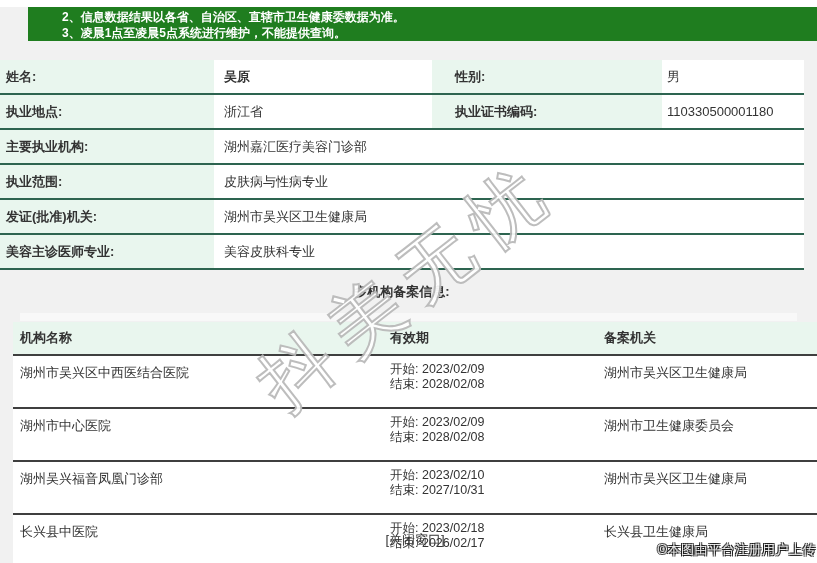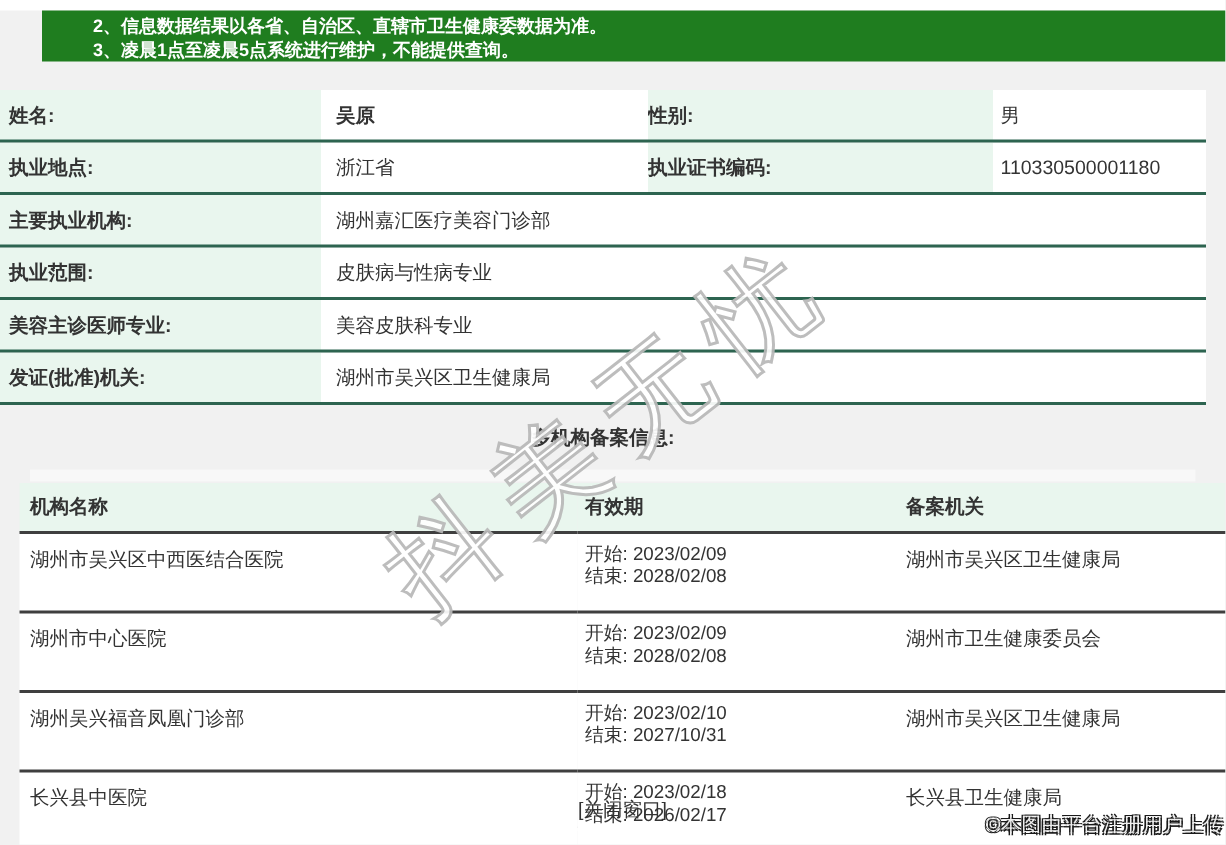--- a/index.html
+++ b/index.html
@@ -17,21 +17,21 @@
     line-height:16px;padding-top:2px;box-sizing:border-box;padding-left:34px;
   }
   
   table{border-collapse:collapse;table-layout:fixed;}
   .info-table{position:absolute;left:0;top:60px;width:804px;z-index:1;}
   .info-table td{
     height:31px;font-size:13px;vertical-align:middle;
     border-bottom:2px solid #2d6450;background:#ffffff;overflow:hidden;white-space:nowrap;
   }
   .info-table td.lbl{background:#e9f6ee;font-weight:bold;padding-left:6px;}
-  .info-table td.lbl.c3{padding-left:0;}
+  .info-table td.lbl.c3{padding-left:23px;}
   .info-table td.val{padding-left:10px;}
   .info-table td.val.c4{padding-left:5px;}
   .info-table td.val.bold{font-weight:bold;}
   
   .section-title{
     position:absolute;left:0;top:283px;width:804px;text-align:center;
     font-size:13px;font-weight:bold;z-index:1;
   }
   .pre-table-strip{position:absolute;left:20px;top:313px;width:777px;height:8px;background:#f8f8f8;}
   
@@ -105,26 +105,26 @@
   </tr>
   <tr>
     <td class="lbl">主要执业机构:</td>
     <td class="val" colspan="3">湖州嘉汇医疗美容门诊部</td>
   </tr>
   <tr>
     <td class="lbl">执业范围:</td>
     <td class="val" colspan="3">皮肤病与性病专业</td>
   </tr>
   <tr>
+    <td class="lbl">发证(批准)机关:</td>
+    <td class="val" colspan="3">湖州市吴兴区卫生健康局</td>
+  </tr>
+  <tr>
     <td class="lbl">美容主诊医师专业:</td>
     <td class="val" colspan="3">美容皮肤科专业</td>
-  </tr>
-  <tr>
-    <td class="lbl">发证(批准)机关:</td>
-    <td class="val" colspan="3">湖州市吴兴区卫生健康局</td>
   </tr>
 </tbody>
   </table>
 
 <div class="section-title">多机构备案信息:</div>
 <div class="pre-table-strip"></div>
 
 <table class="org-table">
   <colgroup>
       <col style="width:372px">

